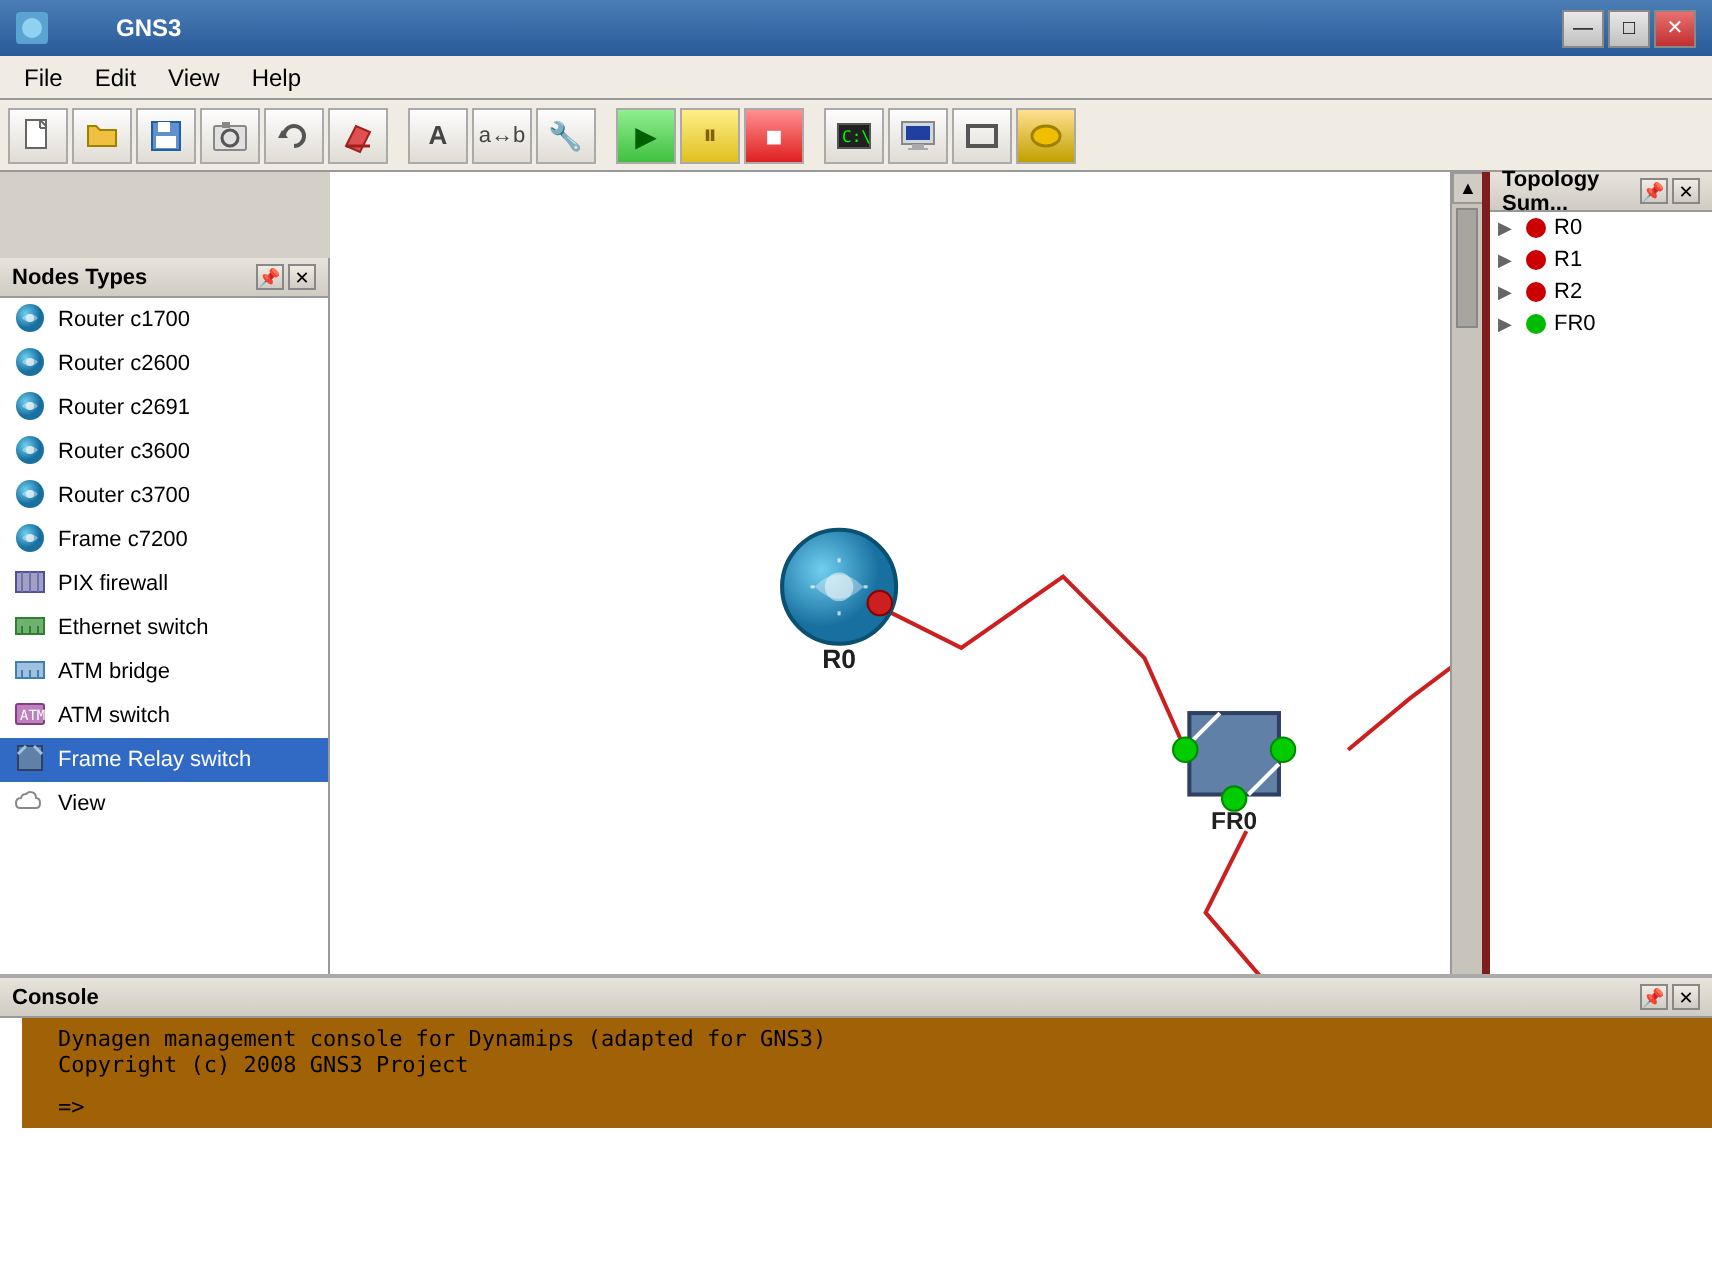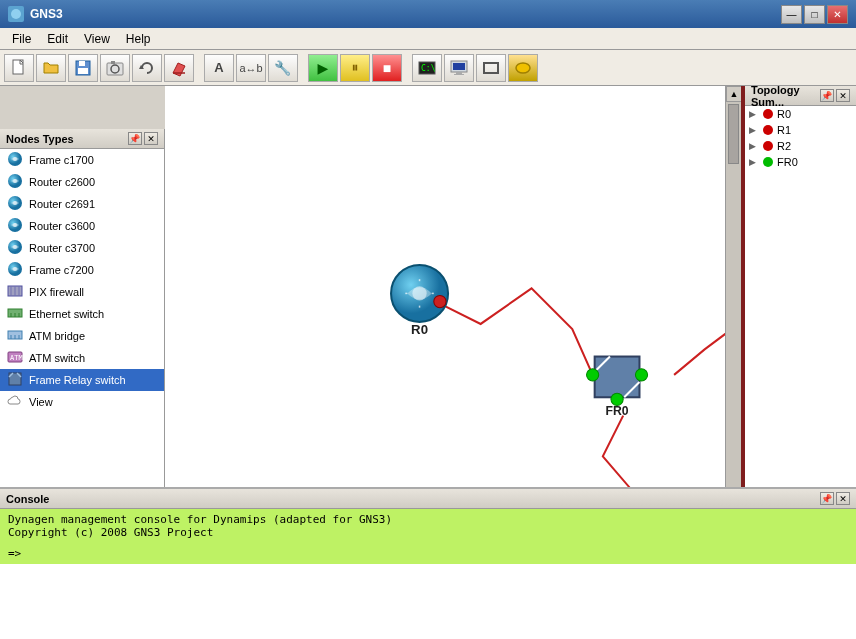--- a/index.html
+++ b/index.html
@@ -10,21 +10,21 @@
       background: linear-gradient(to bottom, #4a7db5, #2a5a9a);
       color: white;
       height: 28px;
       display: flex;
       align-items: center;
       padding: 0 8px;
       justify-content: space-between;
     }
     .title-bar-left { display: flex; align-items: center; gap: 6px; }
     .title-bar-icon { width: 16px; height: 16px; background: #5ba3d0; border-radius: 2px; display: flex; align-items: center; justify-content: center; }
-    .title-bar-title { font-size: 12px; font-weight: bold; }
+    .title-bar-title { font-size: 12px; font-weight: bold; margin-left: 28px; }
     .title-bar-controls { display: flex; gap: 2px; }
     .title-btn {
       width: 21px; height: 19px;
       background: linear-gradient(to bottom, #e8e8e8, #c0c0c0);
       border: 1px solid #888;
       display: flex; align-items: center; justify-content: center;
       font-size: 10px; cursor: pointer; color: #000;
     }
     .title-btn.close { background: linear-gradient(to bottom, #e87070, #c03030); color: white; }
 
@@ -177,25 +177,26 @@
       border-bottom: 1px solid #999;
       padding: 2px 6px;
       font-size: 11px;
       font-weight: bold;
       display: flex;
       justify-content: space-between;
       align-items: center;
       height: 20px;
     }
     .console-content {
-      padding: 4px 8px;
+      padding: 4px 18px;
       font-family: monospace;
       font-size: 11px;
       color: #000;
-      background: #bef264;
+      background: #a16207;
+      margin-left: 11px;
     }
   </style>
 </head>
 <body>
 
 <div class="title-bar">
   <div class="title-bar-left">
     <div class="title-bar-icon">
       <svg width="12" height="12" viewBox="0 0 12 12">
           <circle cx="6" cy="6" r="5" fill="#90d0f0"></circle>
@@ -311,21 +312,21 @@
               <defs>
                 <radialGradient id="rg" cx="35%" cy="35%">
                   <stop offset="0%" stop-color="#70d0f0"></stop>
                   <stop offset="100%" stop-color="#1870a0"></stop>
                 </radialGradient>
               </defs>
               <path d="M4,8 Q8,4 12,8 Q8,12 4,8 Z" fill="white" opacity="0.4"></path>
               <circle cx="8" cy="8" r="2" fill="white" opacity="0.6"></circle>
             </svg>
         </div>
-        <span>Frame c1700</span>
+        <span>Router c1700</span>
       </div>
       <div class="node-item">
         <div class="node-icon">
           <svg width="16" height="16" viewBox="0 0 16 16">
               <circle cx="8" cy="8" r="7" fill="url(#rg2)"></circle>
               <defs>
                 <radialGradient id="rg2" cx="35%" cy="35%">
                   <stop offset="0%" stop-color="#70d0f0"></stop>
                   <stop offset="100%" stop-color="#1870a0"></stop>
                 </radialGradient>

